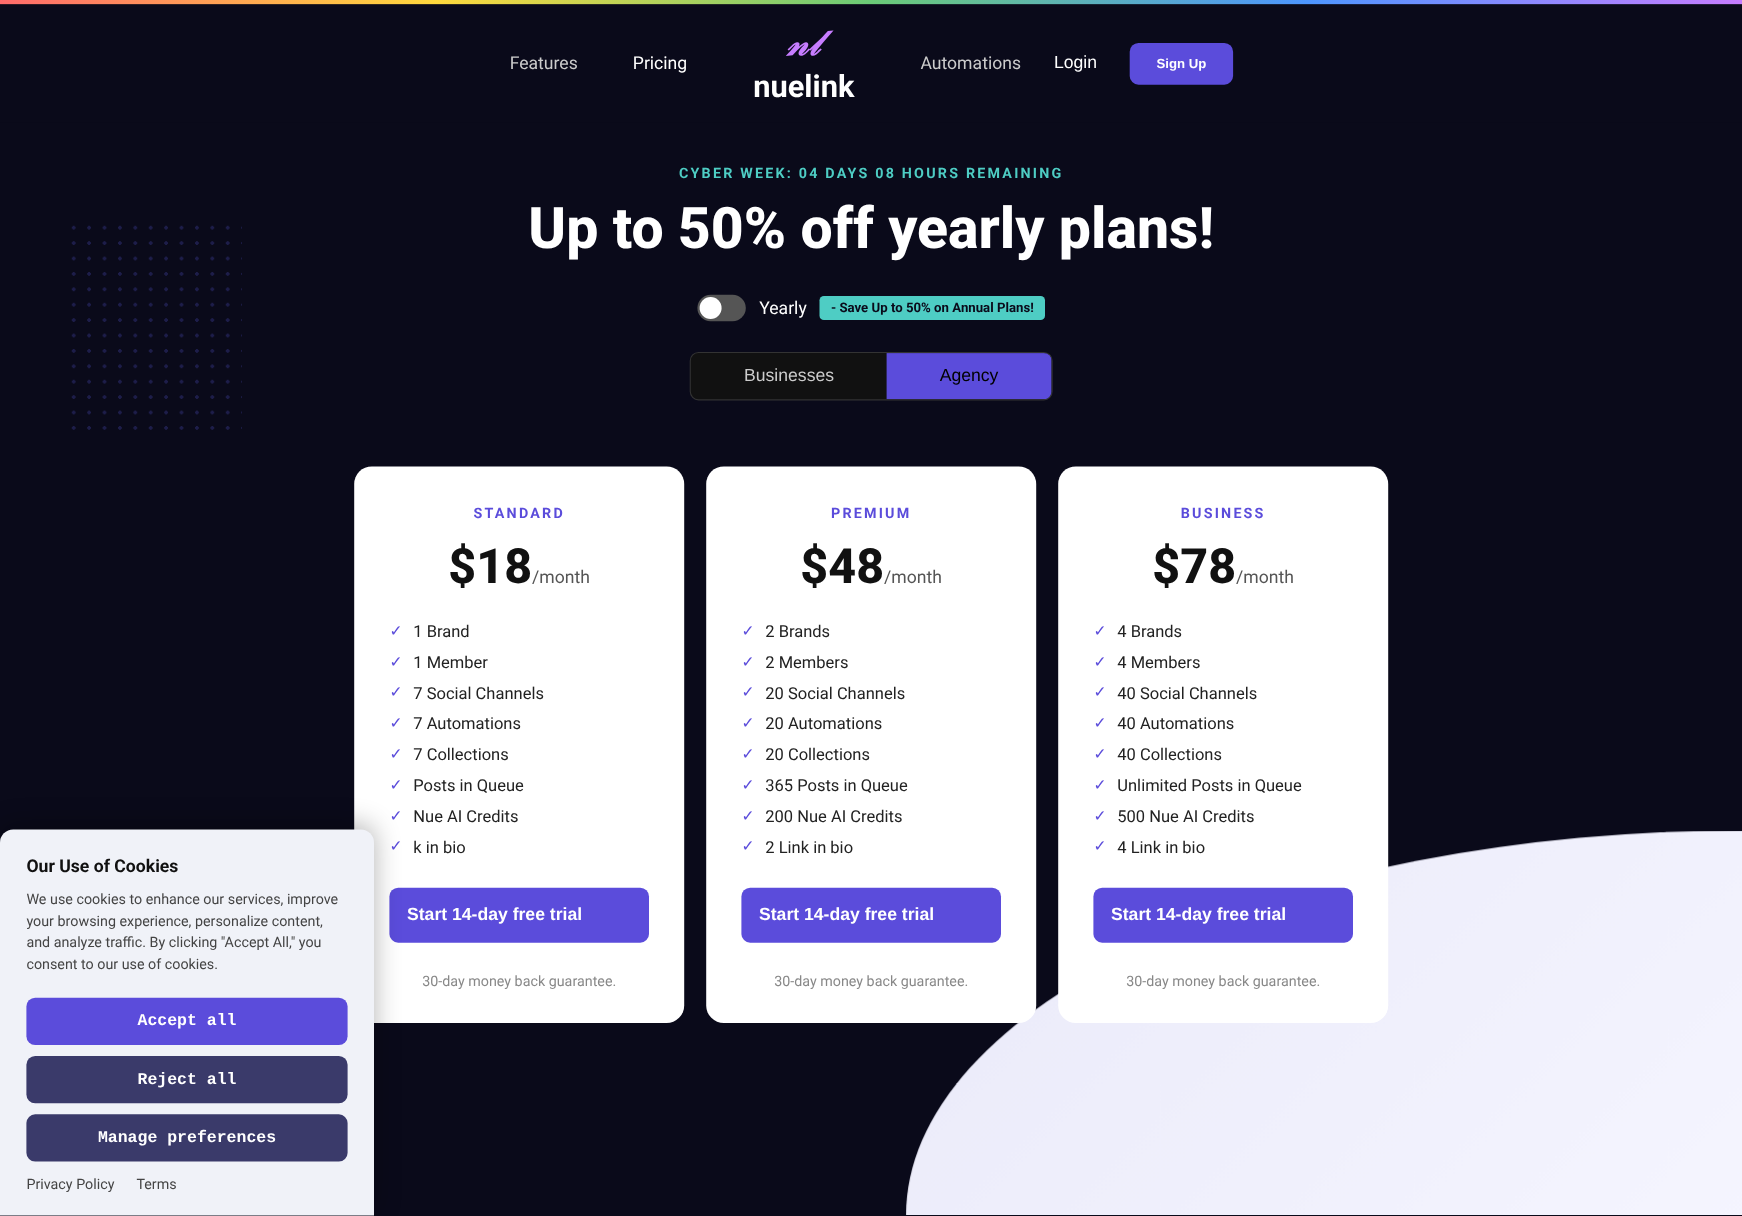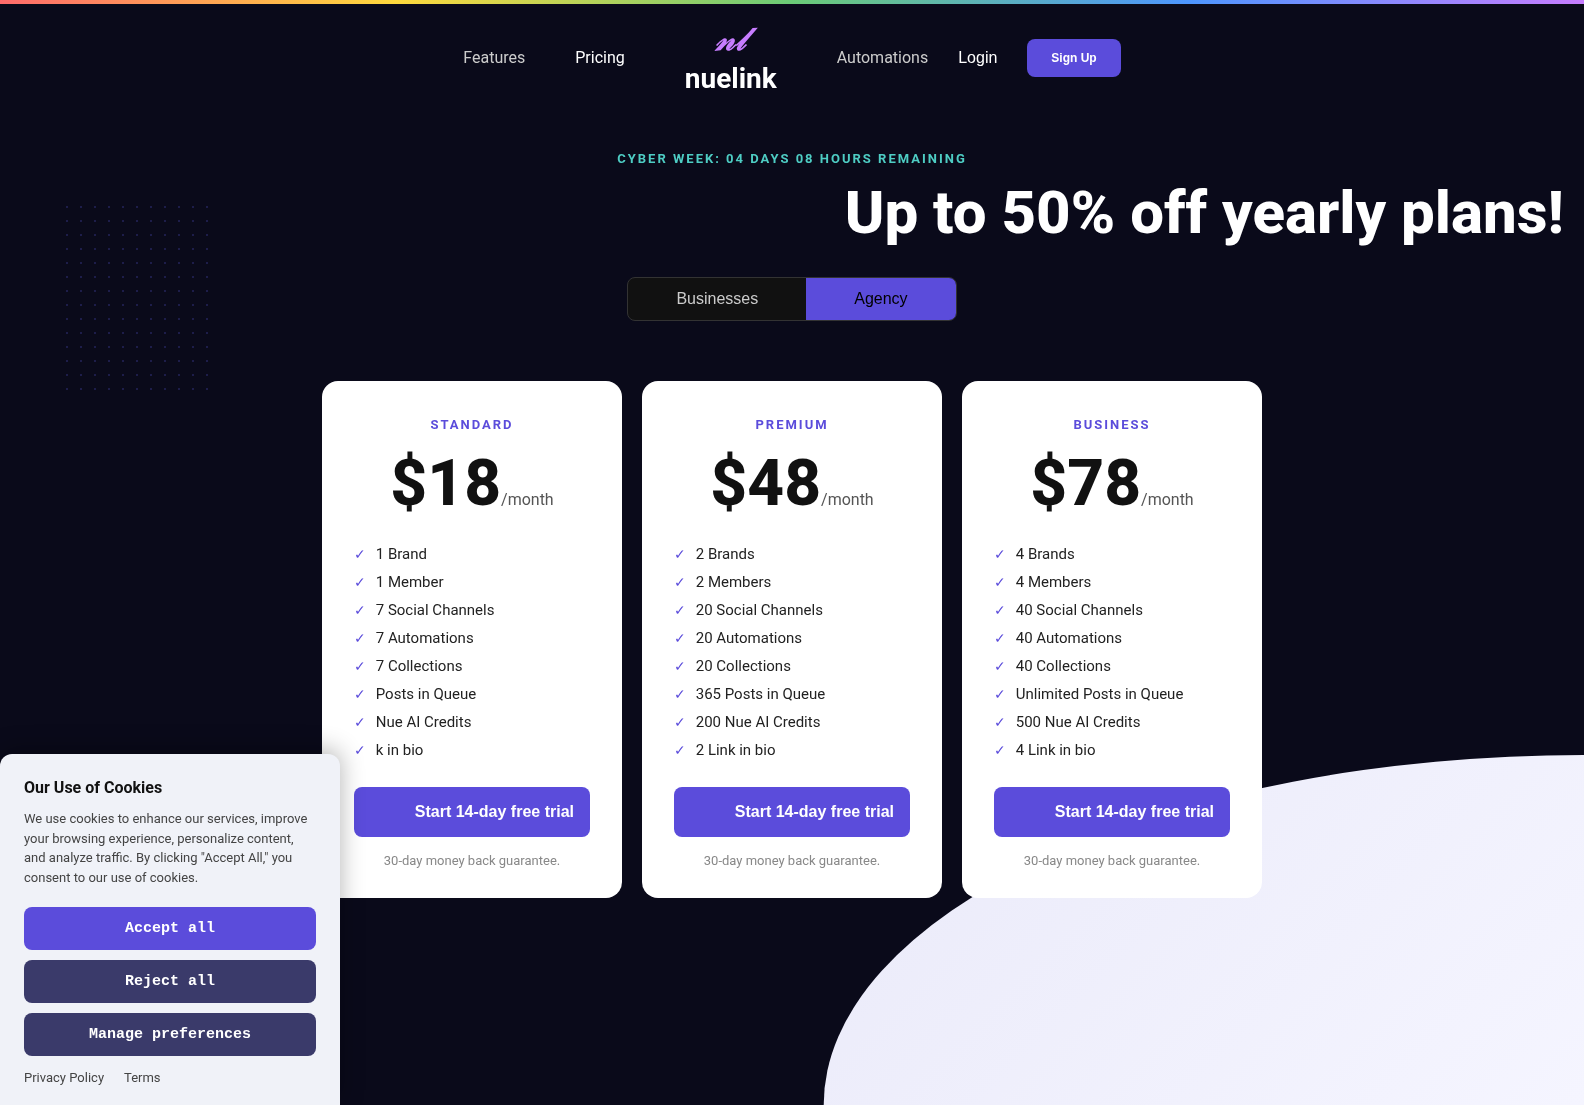--- a/index.html
+++ b/index.html
@@ -83,26 +83,25 @@
     }
     .cyber-badge {
       color: #4ecdc4;
       font-size: 13px;
       font-weight: 700;
       letter-spacing: 2px;
       margin-bottom: 12px;
       text-transform: uppercase;
     }
     .hero-title {
-      font-size: 60px;
+      font-size: 52px;
       font-weight: 800;
       color: #fff;
       margin-bottom: 30px;
       line-height: 1.15;
-      text-align: right;
     }
 
     
     .toggle-row {
       display: flex;
       align-items: center;
       justify-content: center;
       gap: 12px;
       margin-bottom: 28px;
     }
@@ -188,21 +187,21 @@
       text-transform: uppercase;
       color: #5b4cdb;
       margin-bottom: 14px;
       text-align: center;
     }
     .card-price {
       text-align: center;
       margin-bottom: 24px;
     }
     .price-amount {
-      font-size: 64px;
+      font-size: 44px;
       font-weight: 800;
       color: #111;
     }
     .price-period {
       font-size: 16px;
       color: #555;
       font-weight: 400;
     }
     .feature-list {
       list-style: none;
@@ -225,22 +224,22 @@
       display: block;
       width: 100%;
       background: #5b4cdb;
       color: #fff;
       border: none;
       padding: 16px;
       border-radius: 8px;
       font-size: 16px;
       font-weight: 700;
       cursor: pointer;
-      text-align: right;
-      margin-bottom: 16px;
+      text-align: left;
+      margin-bottom: 28px;
     }
     .money-back {
       text-align: center;
       font-size: 13px;
       color: #888;
     }
 
     
     .dot-pattern {
       position: absolute;
@@ -346,20 +345,27 @@
     <a class="nav-link">Automations</a>
     <button class="btn-login">Login</button>
     <button class="btn-signup">Sign Up</button>
   </div>
 </nav>
 
 <section class="hero">
   <div class="cyber-badge">CYBER WEEK: 04 DAYS 08 HOURS REMAINING</div>
   <h1 class="hero-title">Up to 50% off yearly plans!</h1>
 
+  <div class="toggle-row">
+    <div class="toggle-switch">
+      <div class="toggle-knob"></div>
+    </div>
+    <span class="toggle-label">Yearly</span>
+    <span class="save-badge">- Save Up to 50% on Annual Plans!</span>
+  </div>
 
   <div class="tabs-row">
     <div class="tabs-container">
       <button class="tab-btn">Businesses</button>
       <button class="tab-btn active">Agency</button>
     </div>
   </div>
 </section>
 
 <div class="dot-pattern"></div>

